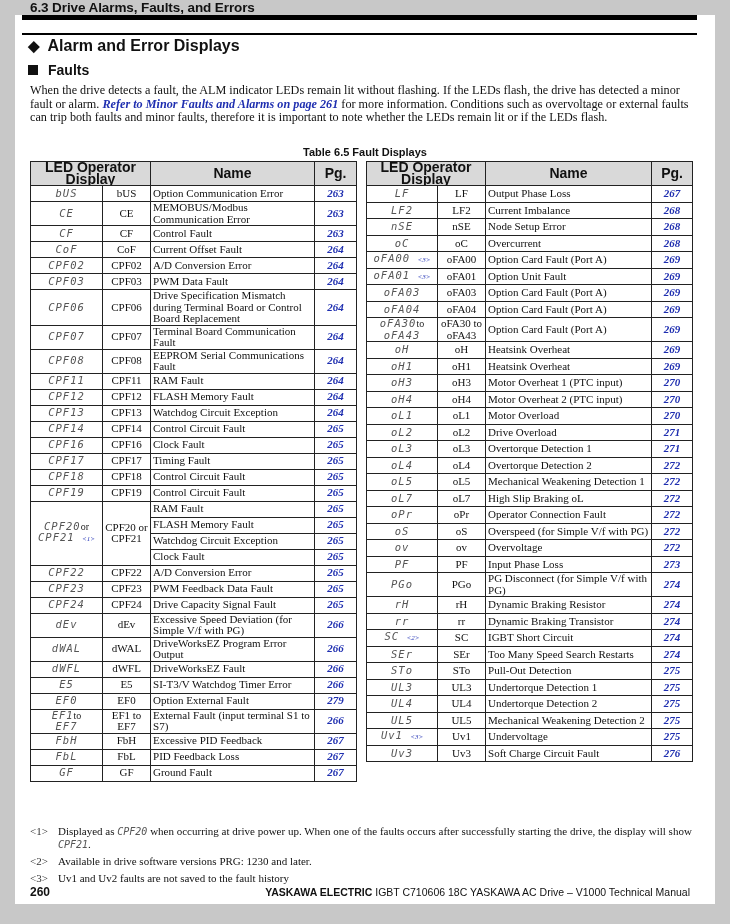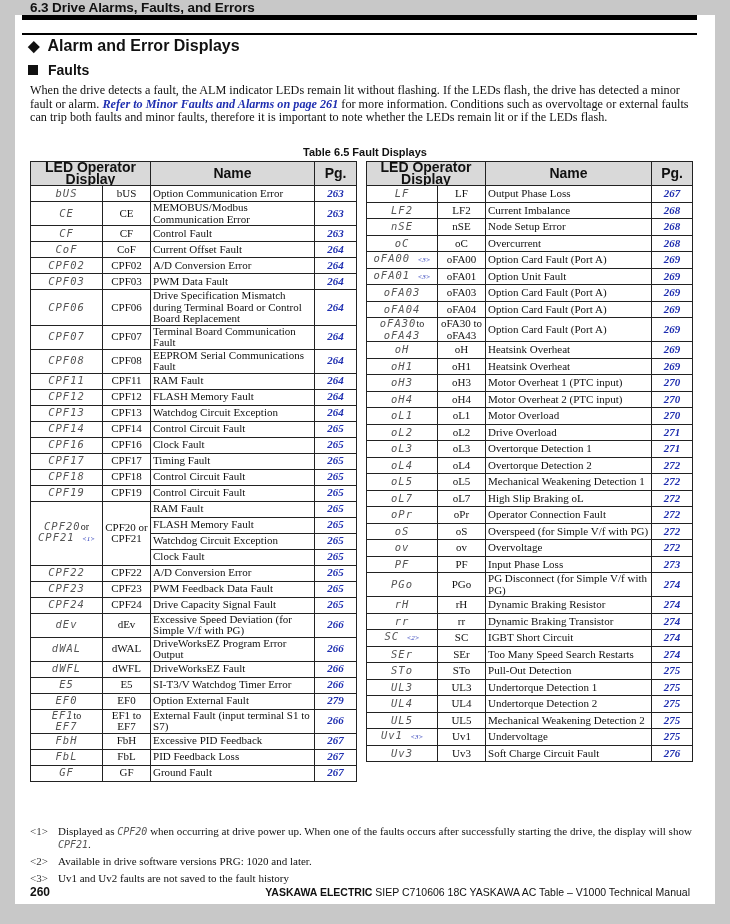--- a/index.html
+++ b/index.html
@@ -529,23 +529,23 @@
       </tbody>
   </table>
 
   <div class="footnotes">
     <div class="fn">
       <span class="mark">&lt;1&gt;</span>
       <span><span>Displayed as </span><span class="seginline">CPF20</span><span> when occurring at drive power up. When one of the faults occurs after successfully starting the drive, the display will show </span><span class="seginline">CPF21</span><span>.</span></span>
     </div>
     <div class="fn">
       <span class="mark">&lt;2&gt;</span>
-      <span>Available in drive software versions PRG: 1020 and later.</span>
+      <span>Available in drive software versions PRG: 1230 and later.</span>
     </div>
     <div class="fn">
       <span class="mark">&lt;3&gt;</span>
       <span>Uv1 and Uv2 faults are not saved to the fault history</span>
     </div>
   </div>
 
   <div class="footer-left">260</div>
-  <div class="footer-right"><b>YASKAWA ELECTRIC</b><span> SIEP C710606 18C YASKAWA AC Table – V1000 Technical Manual</span></div>
+  <div class="footer-right"><b>YASKAWA ELECTRIC</b><span> IGBT C710606 18C YASKAWA AC Drive – V1000 Technical Manual</span></div>
 </div>
 
 </body></html>

